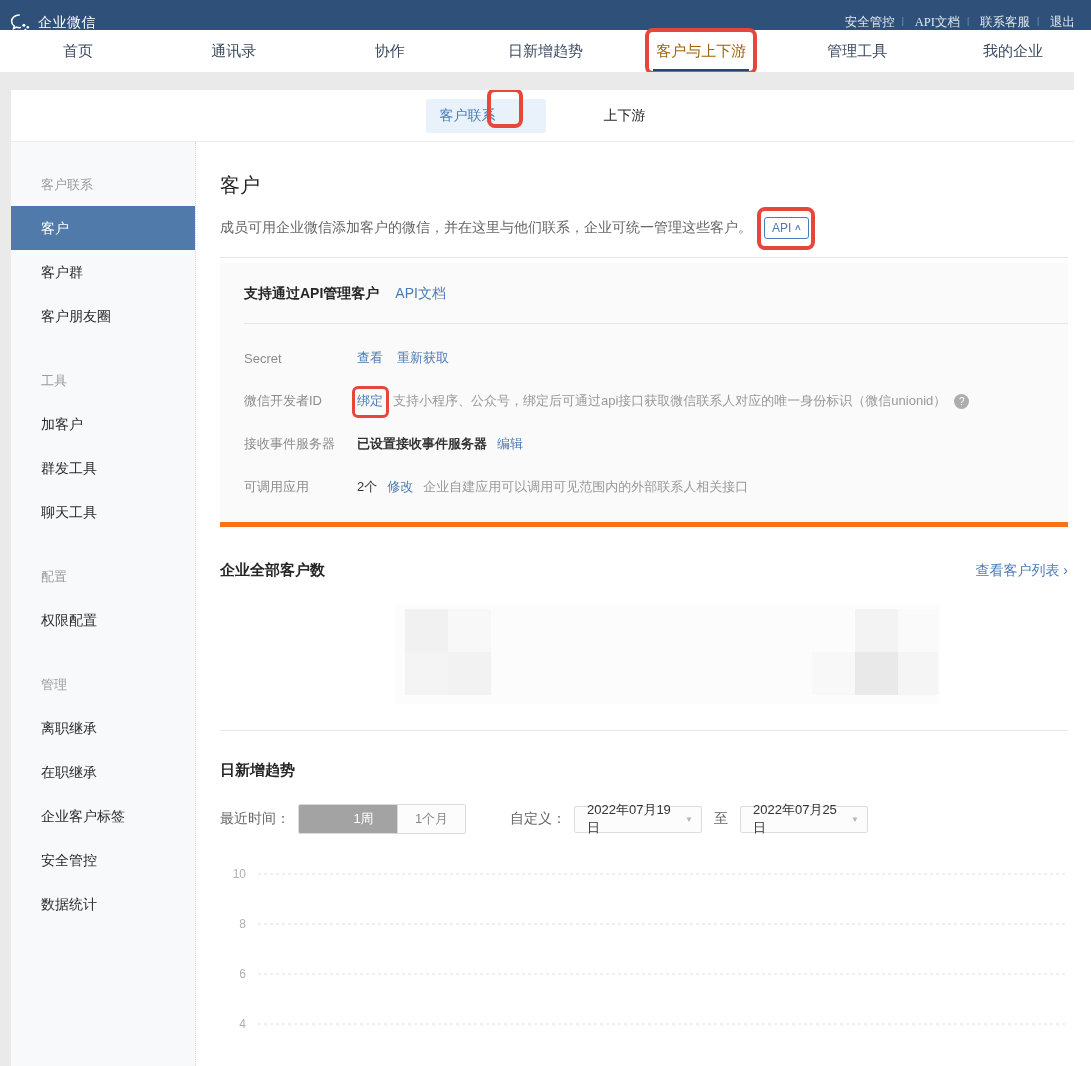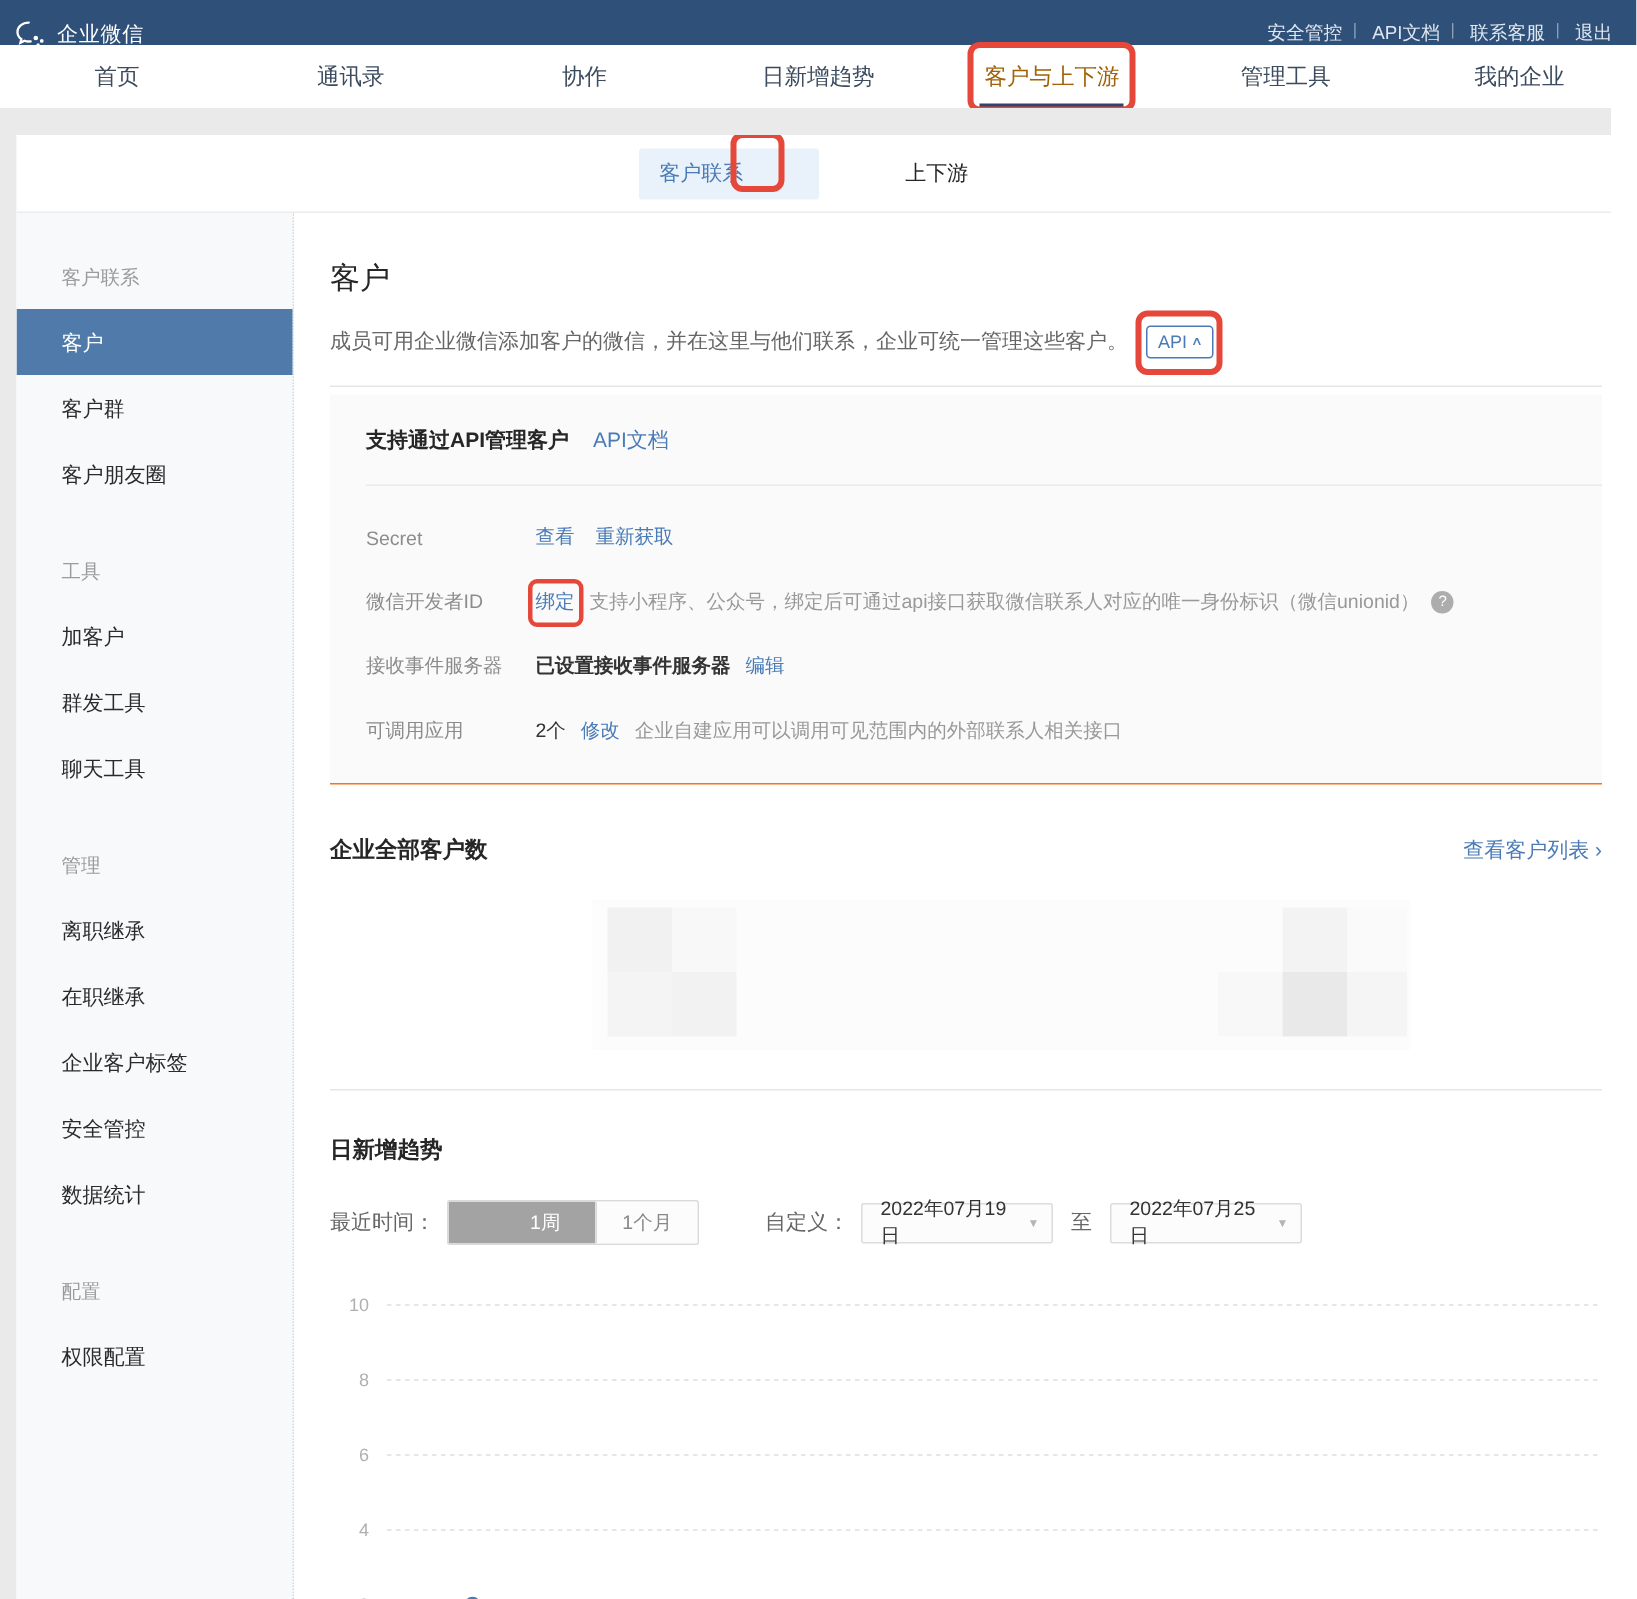--- a/index.html
+++ b/index.html
@@ -6,21 +6,21 @@
   body{
     width:1091px;height:1066px;overflow:hidden;position:relative;
     background:#ffffff;
     font-family:"Liberation Sans","DejaVu Sans",sans-serif;
     -webkit-font-smoothing:antialiased;
   }
   
   .topbar{
     position:absolute;top:0;left:0;width:1091px;height:30px;
     background:#2f5078;display:flex;align-items:center;justify-content:space-between;
-    padding:15px 6px 0 10px;box-sizing:border-box;
+    padding:15px 6px 0 10px;box-sizing:border-box;font-family:Liberation Serif, serif;
   }
   .topbar-left{display:flex;align-items:center;gap:6px;}
   .topbar-logo-text{color:#ffffff;font-size:14px;letter-spacing:.5px;}
   .topbar-links{display:flex;align-items:center;}
   .topbar-link{color:#dfe7f1;font-size:12.5px;cursor:pointer;padding:0 10px;position:relative;}
   .topbar-link + .topbar-link::before{
     content:"|";position:absolute;left:-3px;color:rgba(255,255,255,.45);font-size:11px;
   }
   
   .navbar{
@@ -56,21 +56,21 @@
   .side-item.active{background:#4f7aa9;color:#ffffff;}
   
   .main{flex:1;padding:16px 8px 0 24px;box-sizing:border-box;background:#fff;}
   .page-title{font-size:20px;color:#262626;margin:14px 0 0 0;font-weight:400;}
   .page-desc-row{margin-top:18px;font-size:14px;color:#666;display:flex;align-items:center;}
   .api-toggle{margin-left:12px;position:relative;display:inline-flex;align-items:center;gap:4px;
     border:1px solid #4a7bb7;color:#4a7bb7;border-radius:3px;padding:3px 7px;font-size:12px;cursor:pointer;}
   .api-caret{font-size:8px;line-height:1;transform:scaleX(1.4);}
   .divider{border:none;border-top:1px solid #e6e6e6;margin:18px 0 0 0;}
   
-  .api-panel{margin-top:5px;background:#fafafa;border-bottom:1px solid #f97316;
+  .api-panel{margin-top:5px;background:#fafafa;border-bottom:5px solid #f97316;
     padding:22px 0 26px 24px;}
   .api-panel-header{display:flex;align-items:center;font-size:14px;}
   .api-panel-title{font-weight:bold;color:#262626;}
   .link{color:#4a7bb7;cursor:pointer;text-decoration:none;}
   .api-doc-link{margin-left:16px;font-size:14px;}
   .panel-divider{border:none;border-top:1px solid #e9e9e9;margin:20px 0 0 0;}
   .panel-row{display:flex;align-items:center;margin-top:25px;font-size:13px;}
   .row-label{width:113px;color:#8c8c8c;flex-shrink:0;}
   .row-links{display:flex;gap:14px;}
   .row-value{color:#333;font-weight:bold;margin-right:10px;}
@@ -162,30 +162,30 @@
           <div class="side-item">客户群</div>
           <div class="side-item">客户朋友圈</div>
         </div>
         <div class="side-group">
           <div class="side-group-title">工具</div>
           <div class="side-item">加客户</div>
           <div class="side-item">群发工具</div>
           <div class="side-item">聊天工具</div>
         </div>
         <div class="side-group">
+          <div class="side-group-title">配置</div>
+          <div class="side-item">权限配置</div>
+        </div>
+        <div class="side-group">
           <div class="side-group-title">管理</div>
           <div class="side-item">离职继承</div>
           <div class="side-item">在职继承</div>
           <div class="side-item">企业客户标签</div>
           <div class="side-item">安全管控</div>
           <div class="side-item">数据统计</div>
-        </div>
-        <div class="side-group">
-          <div class="side-group-title">配置</div>
-          <div class="side-item">权限配置</div>
         </div>
       </div>
 
       <div class="main">
         <h1 class="page-title">客户</h1>
 
         <div class="page-desc-row">
           <span>成员可用企业微信添加客户的微信，并在这里与他们联系，企业可统一管理这些客户。</span>
           <span class="api-toggle">
             <span>API</span>

